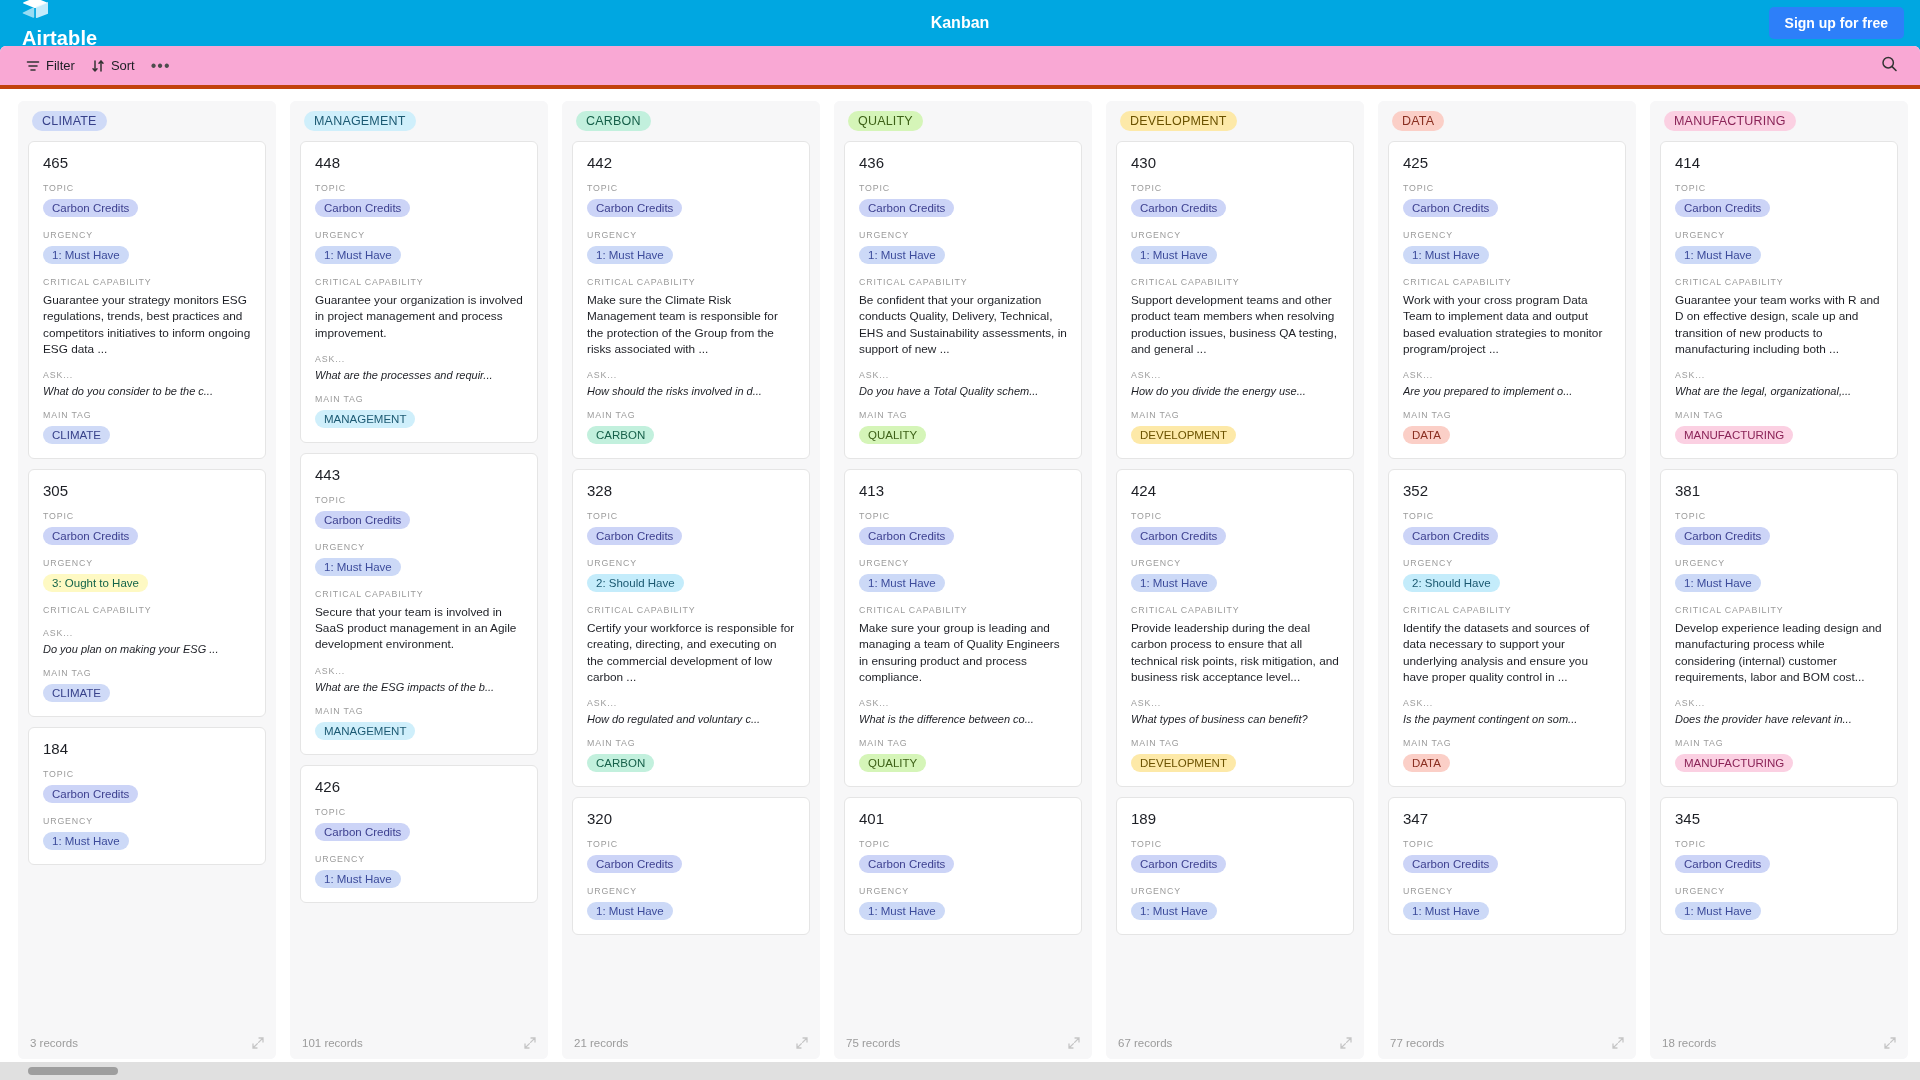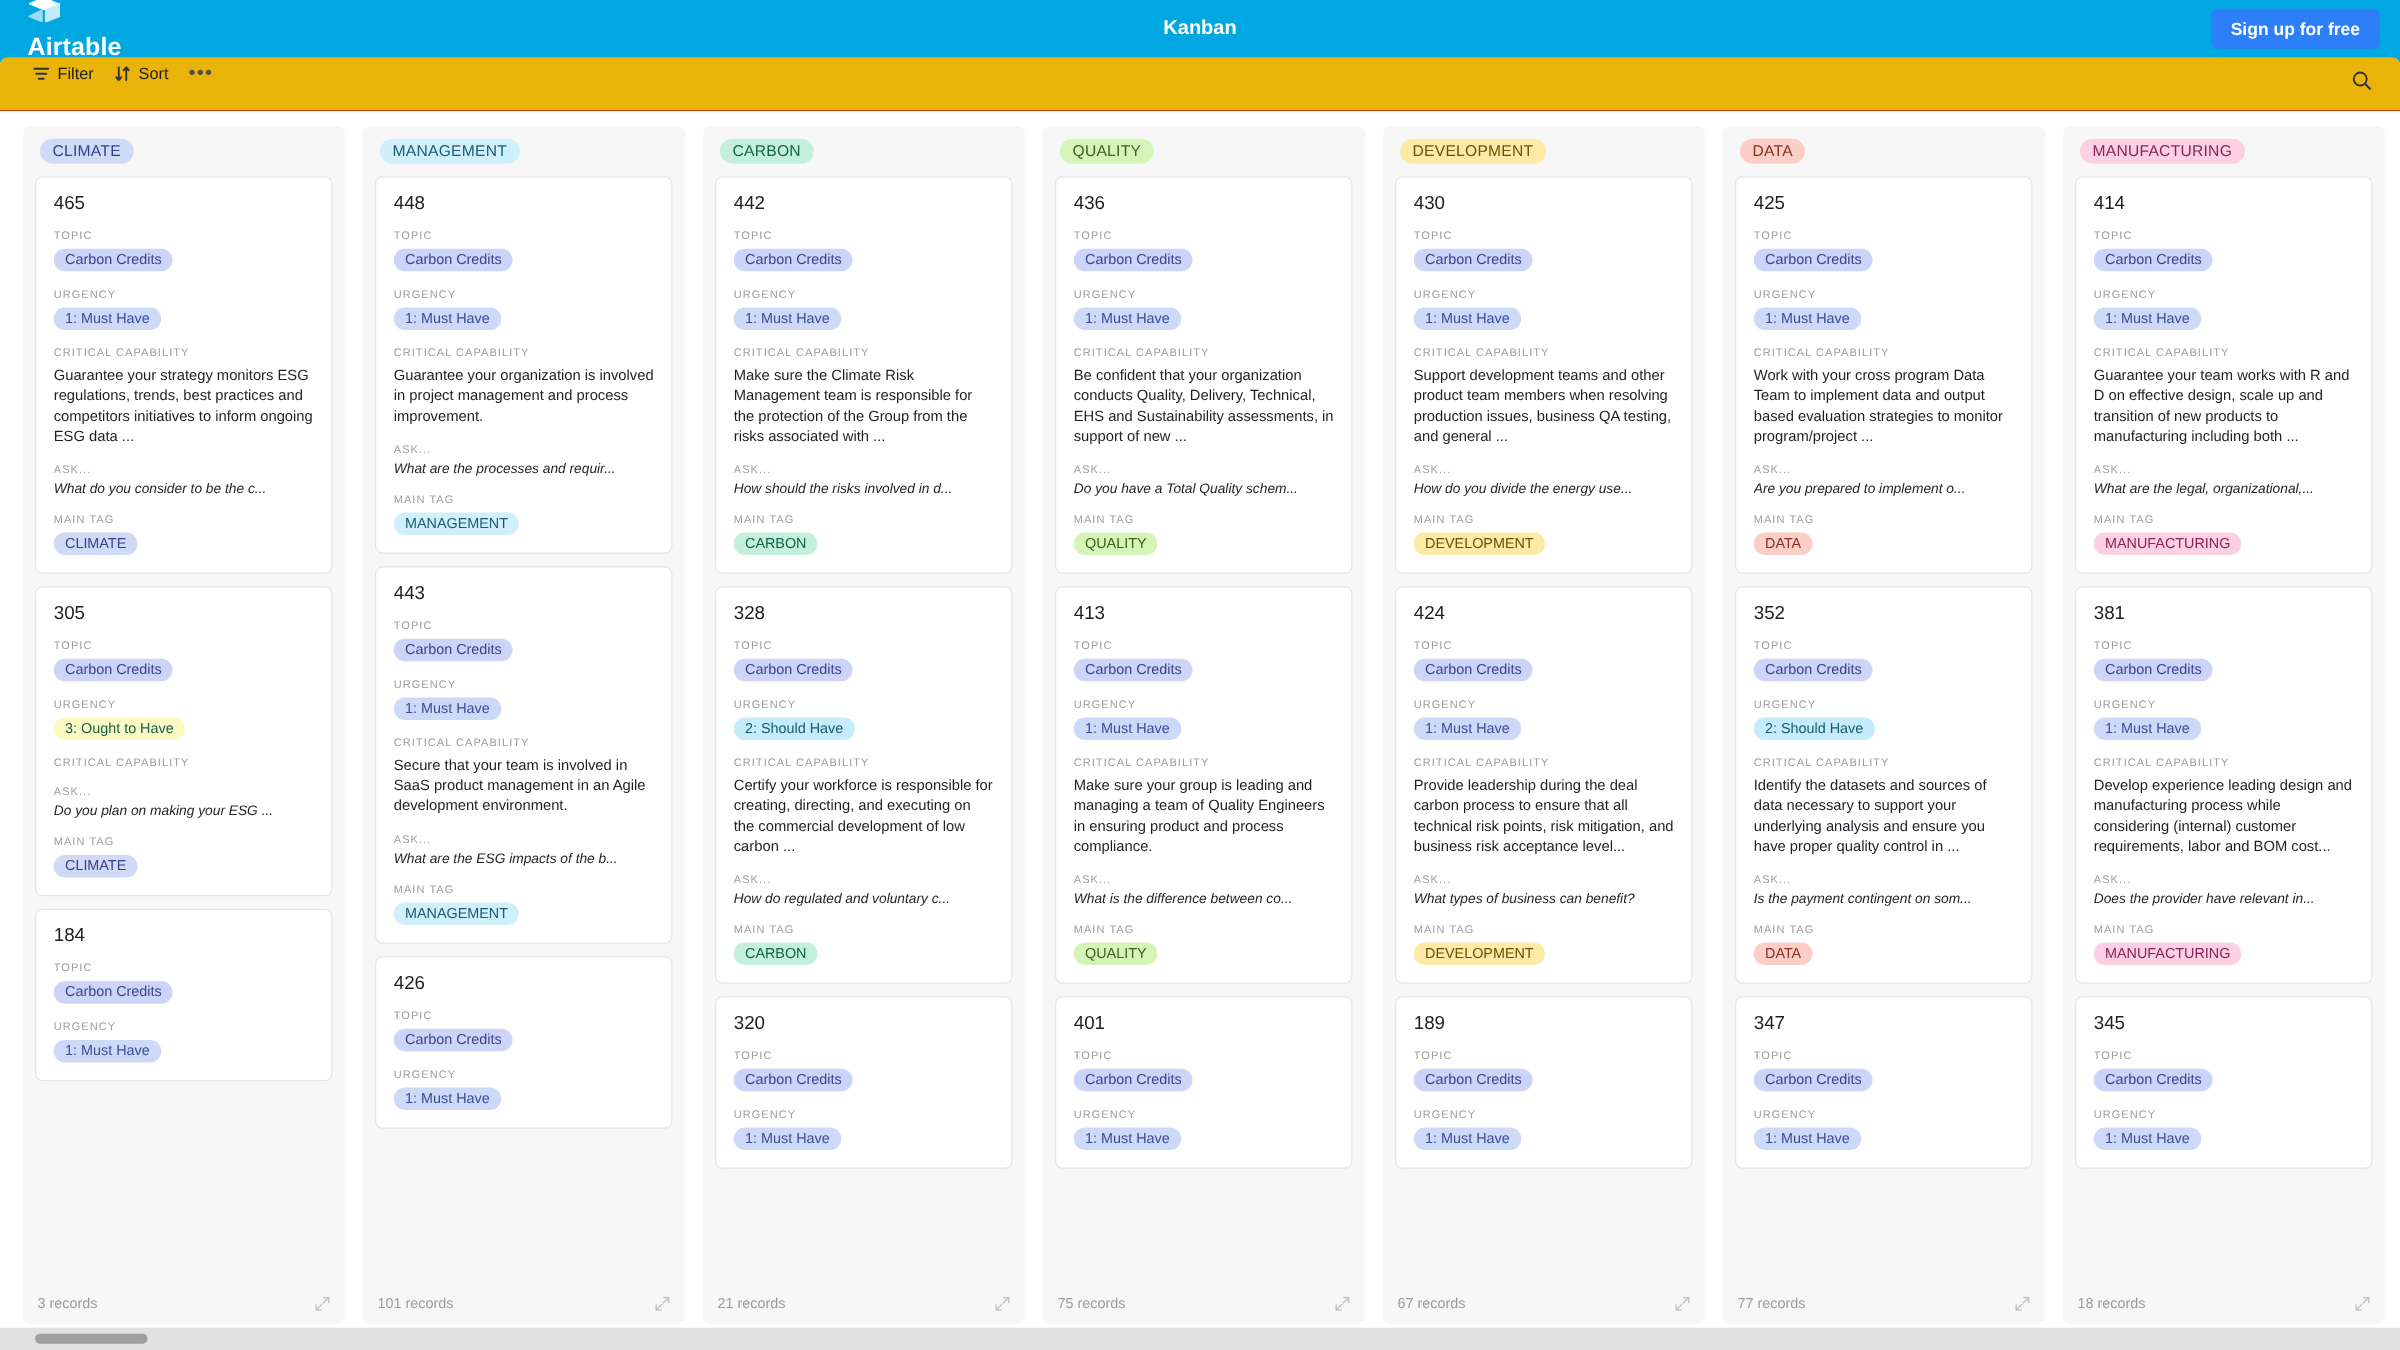--- a/index.html
+++ b/index.html
@@ -34,23 +34,23 @@
     width: 1920px; height: 1034px;
     background: #ffffff;
     border-radius: 6px 6px 0 0;
     display: flex; flex-direction: column;
     overflow: hidden;
   }
 
   
   .toolbar {
     height: 43px; flex: 0 0 43px;
-    display: flex; align-items: flex-start;
-    padding: 0 18px; border-bottom: 1px solid #c2410c;
-    background: #eab308; position: relative;
+    display: flex; align-items: center;
+    padding: 0 18px; border-bottom: 4px solid #c2410c;
+    background: #f9a8d4; position: relative;
   }
   .tool {
     display: flex; align-items: center; gap: 6px;
     font-size: 13px; color: #1d1f25; cursor: pointer;
     padding: 5px 8px; border-radius: 4px;
   }
   .tool svg { display: block; }
   .tool-dots { font-size: 16px; color: #4d4d4d; letter-spacing: 1px; line-height: 1; padding-bottom: 5px; }
   .search-btn {
     position: absolute; right: 18px; top: 50%; transform: translateY(-50%);

